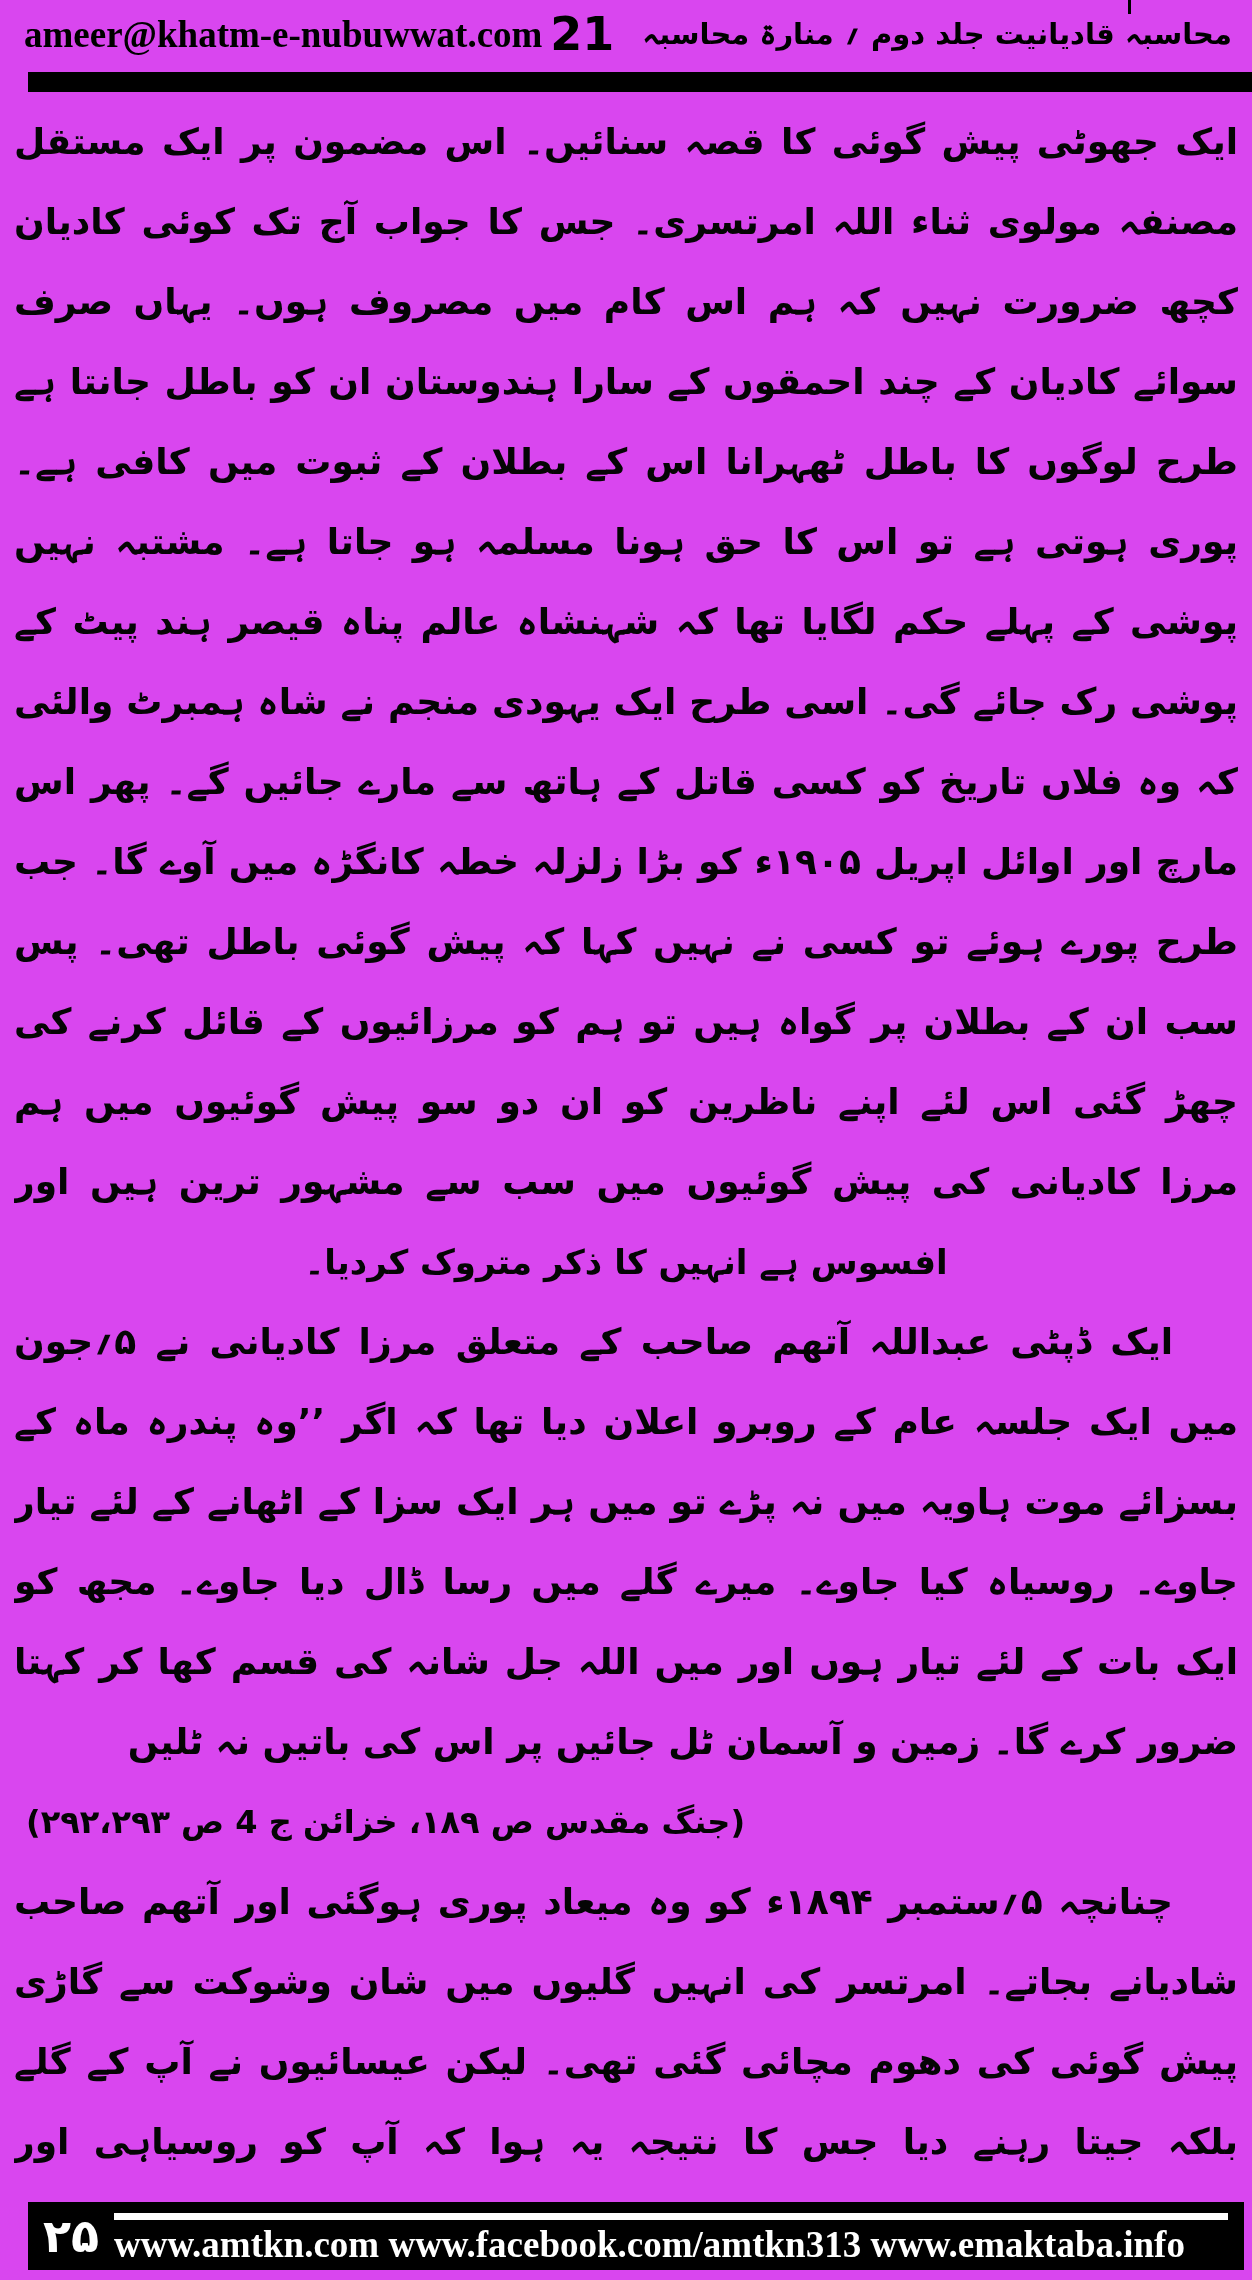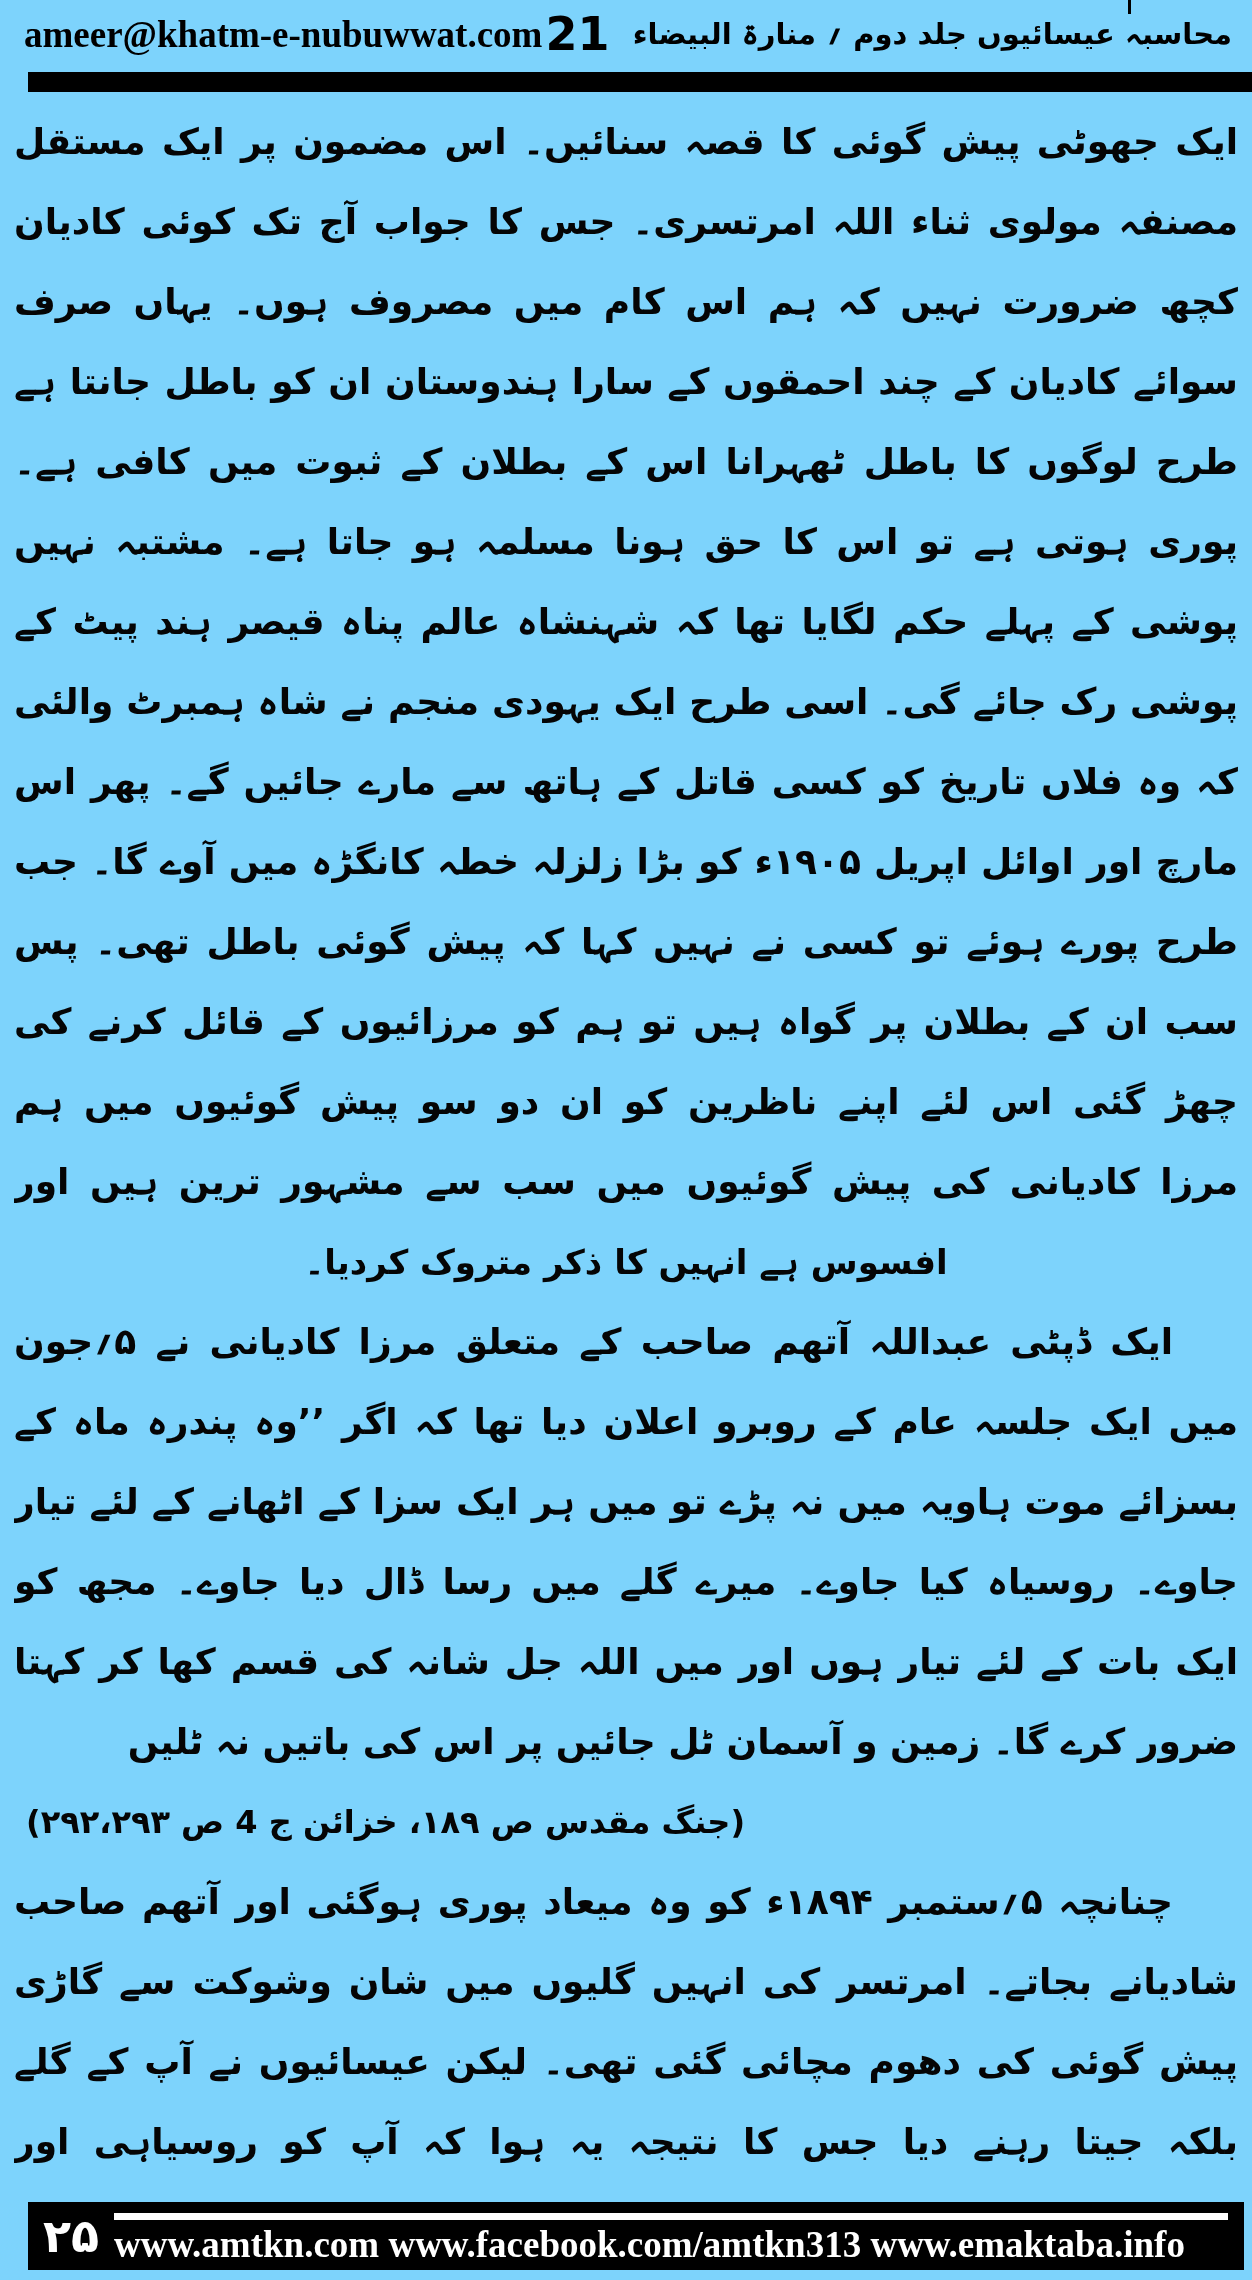--- a/index.html
+++ b/index.html
@@ -1,17 +1,17 @@
 <!DOCTYPE html>
 <html lang="ur"><head>
 <meta charset="utf-8">
 <style>
   html,body{margin:0;padding:0;background:#e8e8e8;}
   .page{
-    width:1252px;height:2280px;background:#7dd3fc;position:relative;
+    width:1252px;height:2280px;background:#d946ef;position:relative;
     overflow:hidden;color:#000;font-family:"DejaVu Sans",sans-serif;
     margin:0 auto;
   }
   
   .hdr{
     display:flex;justify-content:space-between;align-items:center;
     height:60px;padding:4px 20px 0 24px;
   }
   .hdr-email{
     font-family:"Liberation Serif",serif;font-weight:700;font-size:37px;
@@ -51,21 +51,21 @@
   }
 </style>
 </head>
 <body>
 
 <div class="page">
 
   <div class="hdr">
     <span class="hdr-email">ameer@khatm-e-nubuwwat.com</span>
     <span class="hdr-num">21</span>
-    <span class="hdr-title">محاسبہ عیسائیوں جلد دوم ؍ منارۃ البیضاء</span>
+    <span class="hdr-title">محاسبہ قادیانیت جلد دوم ؍ منارۃ محاسبہ</span>
   </div>
 
   <div class="artifact"></div>
   <div class="rule"></div>
 
   <div class="body">
     <div class="bl l-full">ایک جھوٹی پیش گوئی کا قصہ سنائیں۔ اس مضمون پر ایک مستقل رسالہ ’’الہامات مرزا‘‘ موجود ہے۔</div>
     <div class="bl l-full">مصنفہ مولوی ثناء اللہ امرتسری۔ جس کا جواب آج تک کوئی کادیان کا شیر یا بز نہ دے سکا۔ ہم کو</div>
     <div class="bl l-full">کچھ ضرورت نہیں کہ ہم اس کام میں مصروف ہوں۔ یہاں صرف اسی قدر کہہ دینا کافی ہے کہ</div>
     <div class="bl l-full">سوائے کادیان کے چند احمقوں کے سارا ہندوستان ان کو باطل جانتا ہے اور کسی پیش گوئی کو اس</div>

